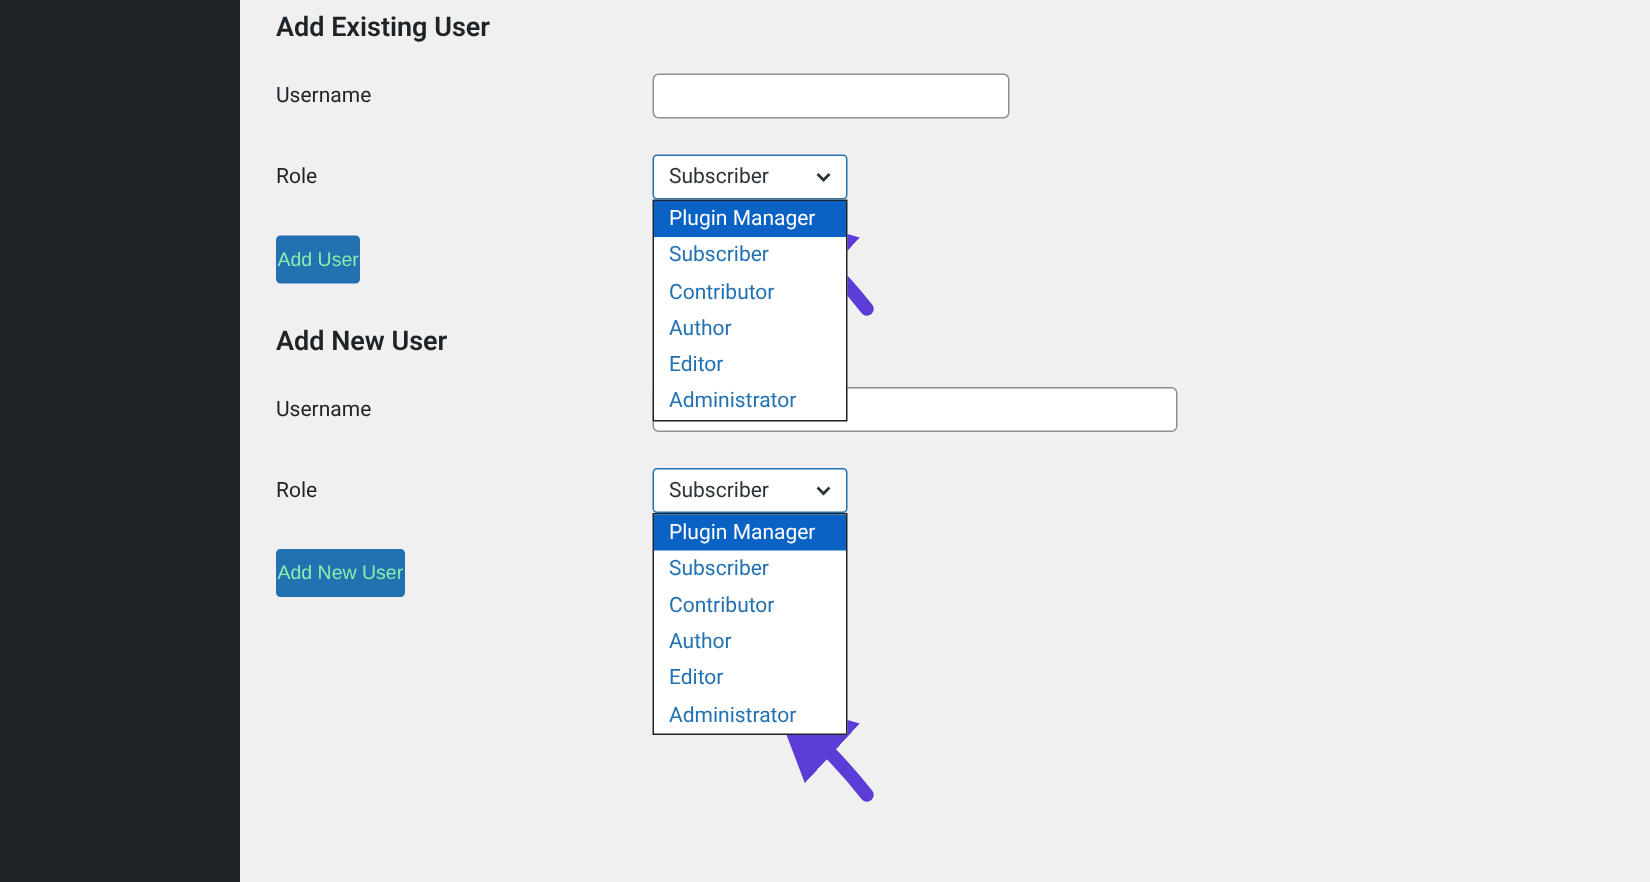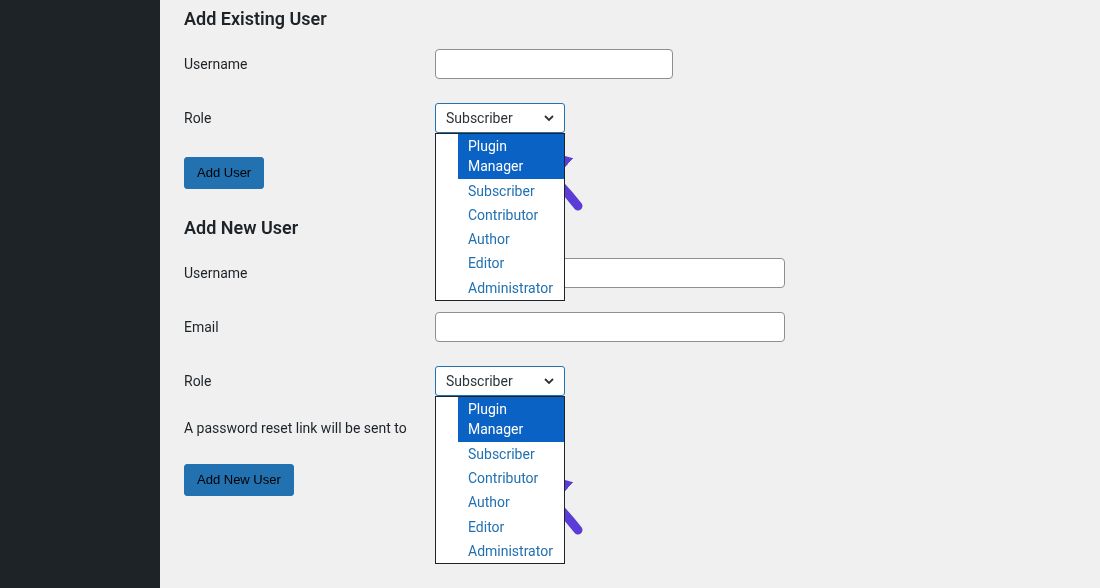--- a/index.html
+++ b/index.html
@@ -92,40 +92,39 @@
       height: 12px;
     }
     .dropdown {
       position: absolute;
       top: 30px;
       left: 0;
       width: 130px;
       background: #fff;
       border: 1px solid #1d2327;
       z-index: 10;
-      padding-left: 22px;
     }
     .dropdown-item {
       padding: 2px 10px;
       font-size: 14px;
       color: #2271b1;
       cursor: pointer;
       line-height: 1.45;
     }
     .dropdown-item.highlighted {
       background: #0a62c4;
       color: #fff;
     }
     .btn-primary {
       display: inline-block;
       background: #2271b1;
       border: 1px solid #2271b1;
-      color: #000000;
+      color: #86efac;
       font-size: 13px;
-      padding: 6px 12px;
+      padding: 6px 0;
       border-radius: 3px;
       cursor: pointer;
       line-height: 1.4;
     }
     .help-text {
       font-size: 14px;
       color: #1d2327;
       margin-bottom: 28px;
     }
     .arrow-annotation {
@@ -177,24 +176,20 @@
   </div>
 
   <div class="section-new">
     <h2>Add New User</h2>
 
     <div class="form-row">
       <label class="form-label">Username</label>
       <input type="text" class="text-input text-input-wide" style="">
     </div>
 
-    <div class="form-row">
-      <label class="form-label">Email</label>
-      <input type="text" class="text-input text-input-wide" style="">
-    </div>
 
     <div class="form-row">
       <label class="form-label">Role</label>
       <div class="select-wrap">
         <div class="select-box">
           <span>Subscriber</span>
           <span class="chev">
             <svg viewBox="0 0 12 12">
                 <path d="M2 4 L6 8 L10 4" fill="none" stroke="#2c3338" stroke-width="1.8"></path>
               </svg>
@@ -204,21 +199,20 @@
           <div class="dropdown-item highlighted">Plugin Manager</div>
           <div class="dropdown-item">Subscriber</div>
           <div class="dropdown-item">Contributor</div>
           <div class="dropdown-item">Author</div>
           <div class="dropdown-item">Editor</div>
           <div class="dropdown-item">Administrator</div>
         </div>
       </div>
     </div>
 
-    <p class="help-text">A password reset link will be sent to</p>
 
     <button class="btn-primary">Add New User</button>
   </div>
 
   <div class="arrow-annotation" style="left:360px; top:148px;">
     <svg width="70" height="70" viewBox="0 0 70 70">
       <defs>
         <marker id="ah1" markerWidth="6" markerHeight="6" refX="3" refY="3" orient="auto">
           <path d="M0,0 L6,3 L0,6 Z" fill="#5b3cd6"></path>
         </marker>

